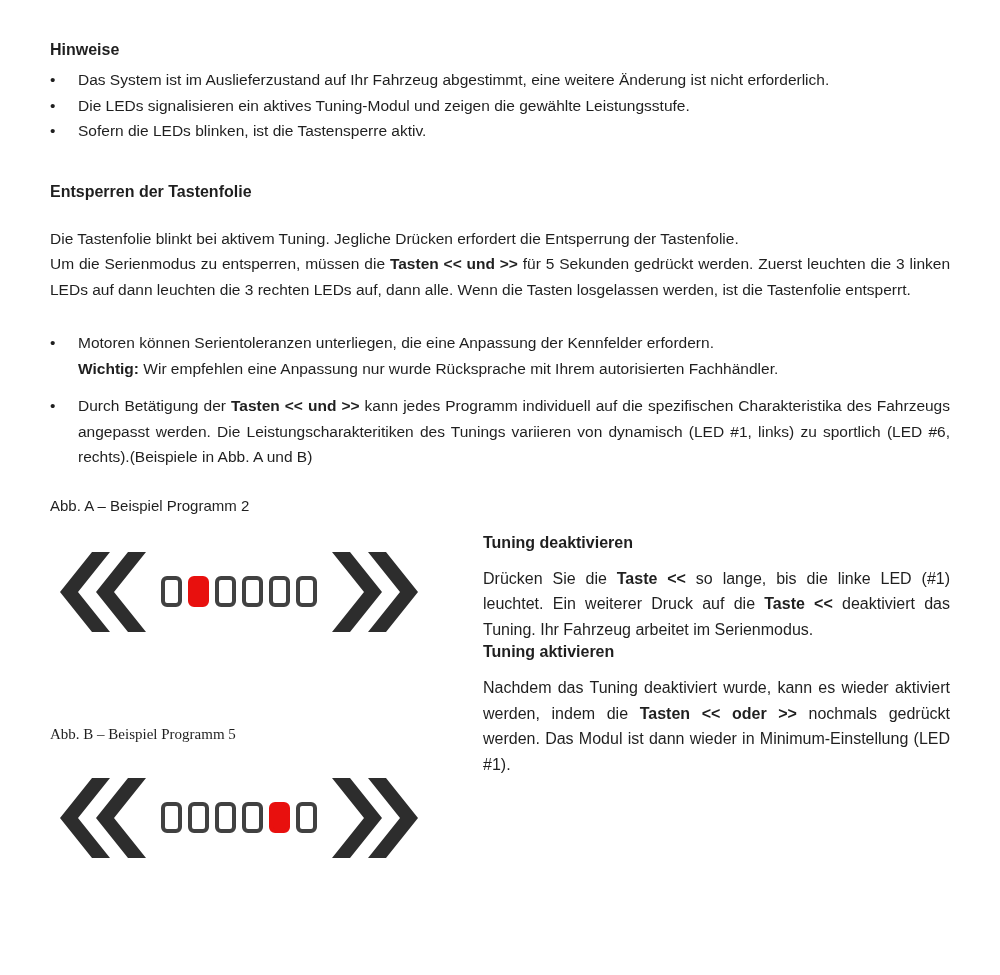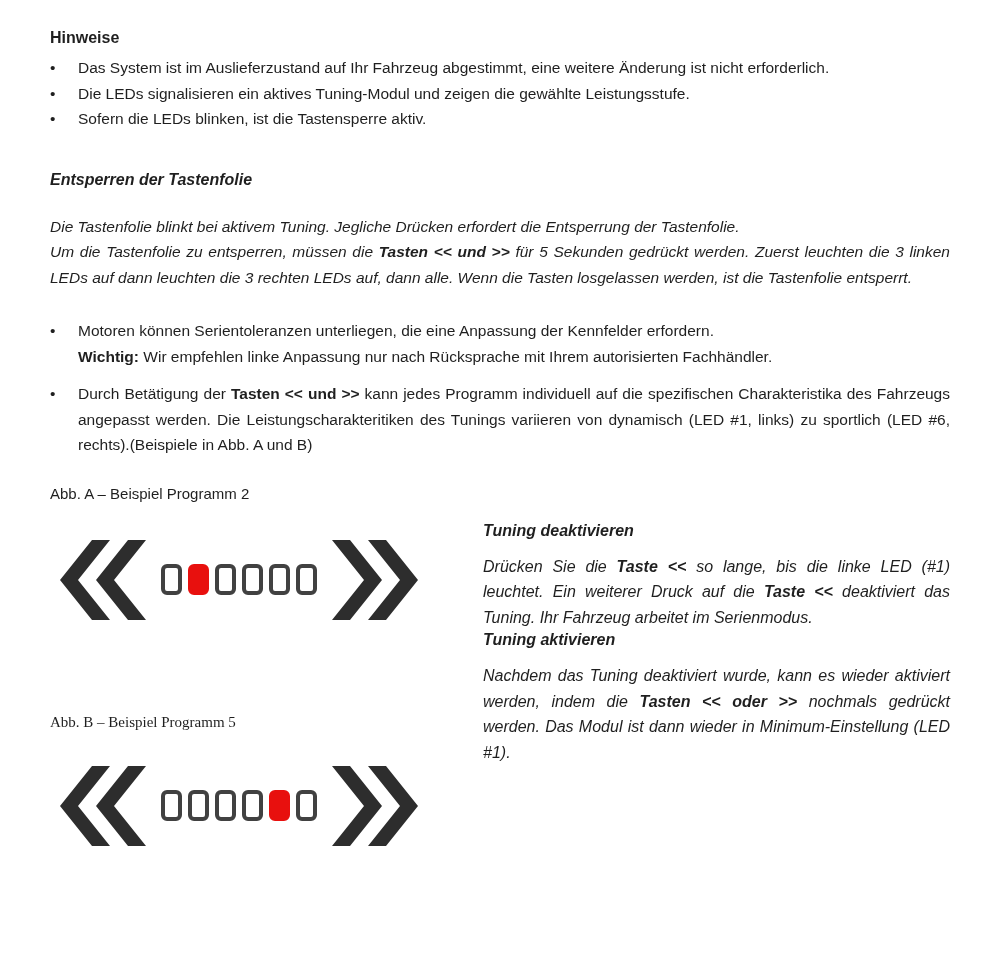--- a/index.html
+++ b/index.html
@@ -10,47 +10,47 @@
     --chevron:#2d2d2d;
   }
   *{box-sizing:border-box;}
   html,body{margin:0;padding:0;}
   body{
     width:1000px;height:975px;overflow:hidden;
     background:var(--bg);
     color:var(--text);
     font-family:"Liberation Sans", sans-serif;
   }
-  .page{padding:28px 50px 0 50px;}
+  .page{padding:40px 50px 0 50px;}
 
   .sec-title{
     font-size:16px;font-weight:bold;line-height:20px;margin:0;
   }
   .body-text{font-size:15.5px;line-height:25.5px;}
   .b{font-weight:bold;}
 
   
   .bullets{margin:7px 0 0 0;padding:0;list-style:none;}
   .bullet{display:flex;}
   .bullet + .bullet.spaced{margin-top:12px;}
   .bullet-marker{width:28px;flex:0 0 28px;font-size:15.5px;line-height:25.5px;}
   .bullet-text{flex:1;text-align:justify;}
 
   
   .para{margin:0;text-align:justify;}
   .sec{margin:0;}
-  .sec-entsperren{margin-top:38px;font-style:italic;}
+  .sec-entsperren{margin-top:38px;}
   .sec-entsperren .para-block{margin-top:24px;}
   .sec-anpassung{margin-top:28px;}
   .sec-anpassung .bullets{margin-top:14px;}
 
   
   .columns{display:flex;margin-top:26px;}
   .col-figs{width:433px;flex:0 0 433px;}
-  .col-text{flex:1;font-size:16px;line-height:25.5px;font-style:italic;}
+  .col-text{flex:1;font-size:16px;line-height:25.5px;}
 
   .fig-caption{font-size:15px;line-height:20px;}
   .led-display{
     display:flex;align-items:center;gap:13px;
     margin:36px 0 0 8px;height:80px;
   }
   .fig-b{margin-top:92px;font-family:Liberation Serif, serif;}
   .fig-b .led-display{margin-top:34px;}
   .chev{display:block;fill:var(--chevron);}
   .leds{display:flex;gap:6px;align-items:center;}
@@ -83,29 +83,29 @@
         <span class="bullet-marker">•</span>
         <span class="bullet-text"><span>Sofern die LEDs blinken, ist die Tastensperre aktiv.</span></span>
       </li>
     </ul>
   </section>
 
   <section class="sec sec-entsperren">
     <h3 class="sec-title">Entsperren der Tastenfolie</h3>
     <div class="para-block body-text">
       <p class="para"><span>Die Tastenfolie blinkt bei aktivem Tuning. Jegliche Drücken erfordert die Entsperrung der Tastenfolie.</span></p>
-      <p class="para"><span>Um die Tastenfolie zu entsperren, müssen die </span><span class="b">Tasten &lt;&lt; und &gt;&gt;</span><span> für 5 Sekunden gedrückt werden. Zuerst leuchten die 3 linken LEDs auf dann leuchten die 3 rechten LEDs auf, dann alle. Wenn die Tasten losgelassen werden, ist die Tastenfolie entsperrt.</span></p>
+      <p class="para"><span>Um die Serienmodus zu entsperren, müssen die </span><span class="b">Tasten &lt;&lt; und &gt;&gt;</span><span> für 5 Sekunden gedrückt werden. Zuerst leuchten die 3 linken LEDs auf dann leuchten die 3 rechten LEDs auf, dann alle. Wenn die Tasten losgelassen werden, ist die Tastenfolie entsperrt.</span></p>
     </div>
   </section>
 
   <section class="sec sec-anpassung">
     <ul class="bullets body-text">
       <li class="bullet">
         <span class="bullet-marker">•</span>
-        <span class="bullet-text"><span>Motoren können Serientoleranzen unterliegen, die eine Anpassung der Kennfelder erfordern.</span><br><span class="b">Wichtig:</span><span> Wir empfehlen linke Anpassung nur nach Rücksprache mit Ihrem autorisierten Fachhändler.</span></span>
+        <span class="bullet-text"><span>Motoren können Serientoleranzen unterliegen, die eine Anpassung der Kennfelder erfordern.</span><br><span class="b">Wichtig:</span><span> Wir empfehlen eine Anpassung nur wurde Rücksprache mit Ihrem autorisierten Fachhändler.</span></span>
       </li>
       <li class="bullet spaced">
         <span class="bullet-marker">•</span>
         <span class="bullet-text"><span>Durch Betätigung der </span><span class="b">Tasten &lt;&lt; und &gt;&gt;</span><span> kann jedes Programm individuell auf die spezifischen Charakteristika des Fahrzeugs angepasst werden. Die Leistungscharakteritiken des Tunings variieren von dynamisch (LED #1, links) zu sportlich (LED #6, rechts).(Beispiele in Abb. A und B)</span></span>
       </li>
     </ul>
   </section>
 
   <div class="columns">
 

